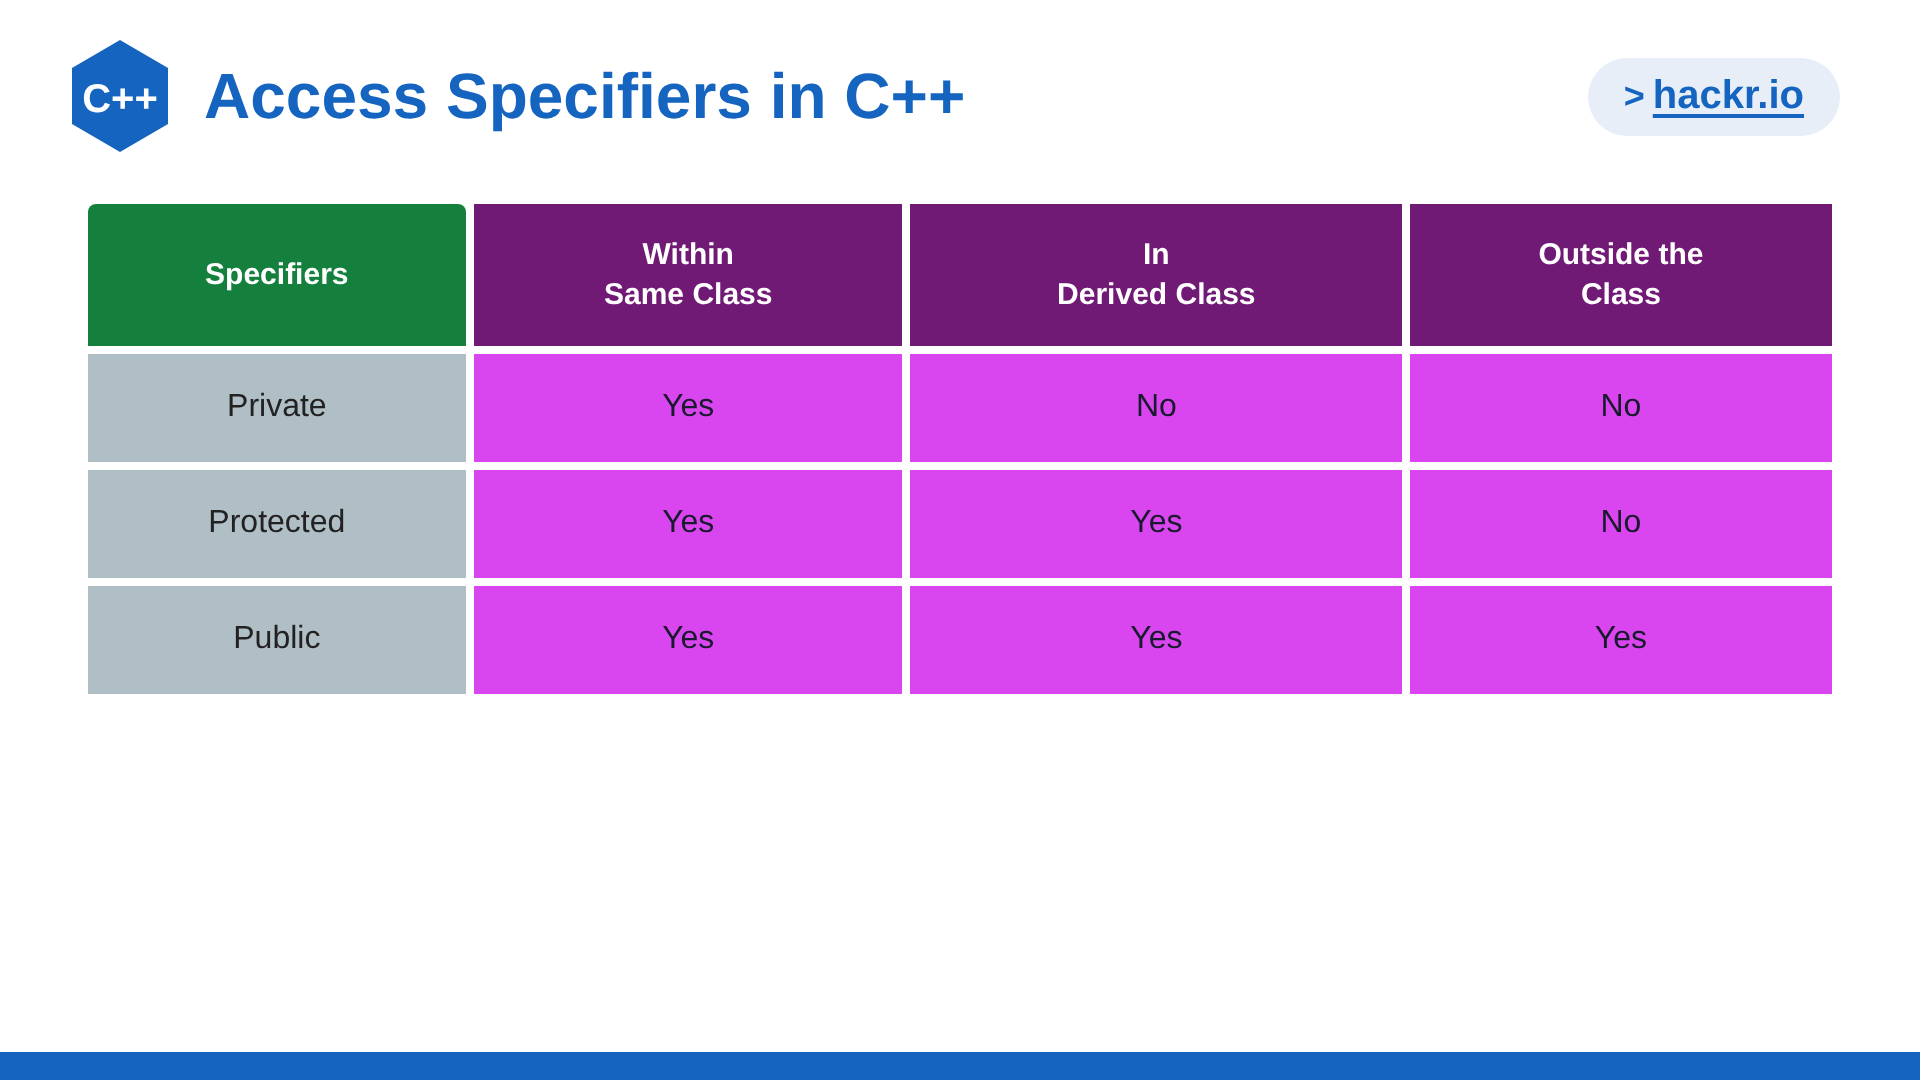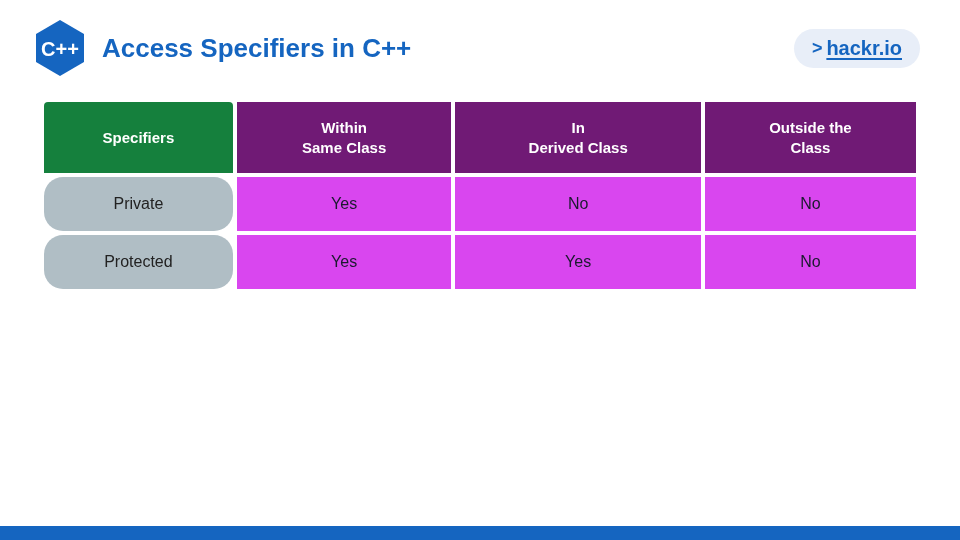--- a/index.html
+++ b/index.html
@@ -38,21 +38,21 @@
     }
 
     
     .cpp-logo {
       width: 60px;
       height: 60px;
       flex-shrink: 0;
     }
 
     .header-title {
-      font-size: 26px;
+      font-size: 32px;
       font-weight: 800;
       color: #1565c0;
     }
 
     
     .hackr-badge {
       background: #e8eef8;
       border-radius: 22px;
       padding: 8px 18px;
       display: flex;
@@ -112,21 +112,20 @@
       text-align: center;
       padding: 18px 10px;
       font-size: 16px;
       color: #222;
     }
 
     tbody tr td:first-child {
       background: #b0bec5;
       color: #222;
       font-size: 16px;
-      border-radius: 19px;
     }
 
     tbody tr td:not(:first-child) {
       background: #dce8f8;
       color: #1a1a2e;
     }
 
     tbody tr:last-child td {
       border-bottom: none;
     }
@@ -169,17 +168,23 @@
         <td>Yes</td>
         <td>No</td>
         <td>No</td>
       </tr>
       <tr class="row-bg-light">
         <td>Protected</td>
         <td>Yes</td>
         <td>Yes</td>
         <td>No</td>
       </tr>
+      <tr class="row-bg-light">
+        <td>Public</td>
+        <td>Yes</td>
+        <td>Yes</td>
+        <td>Yes</td>
+      </tr>
     </tbody>
   </table>
 </div>
 
 <div class="bottom-bar"></div>
 
 </body></html>

